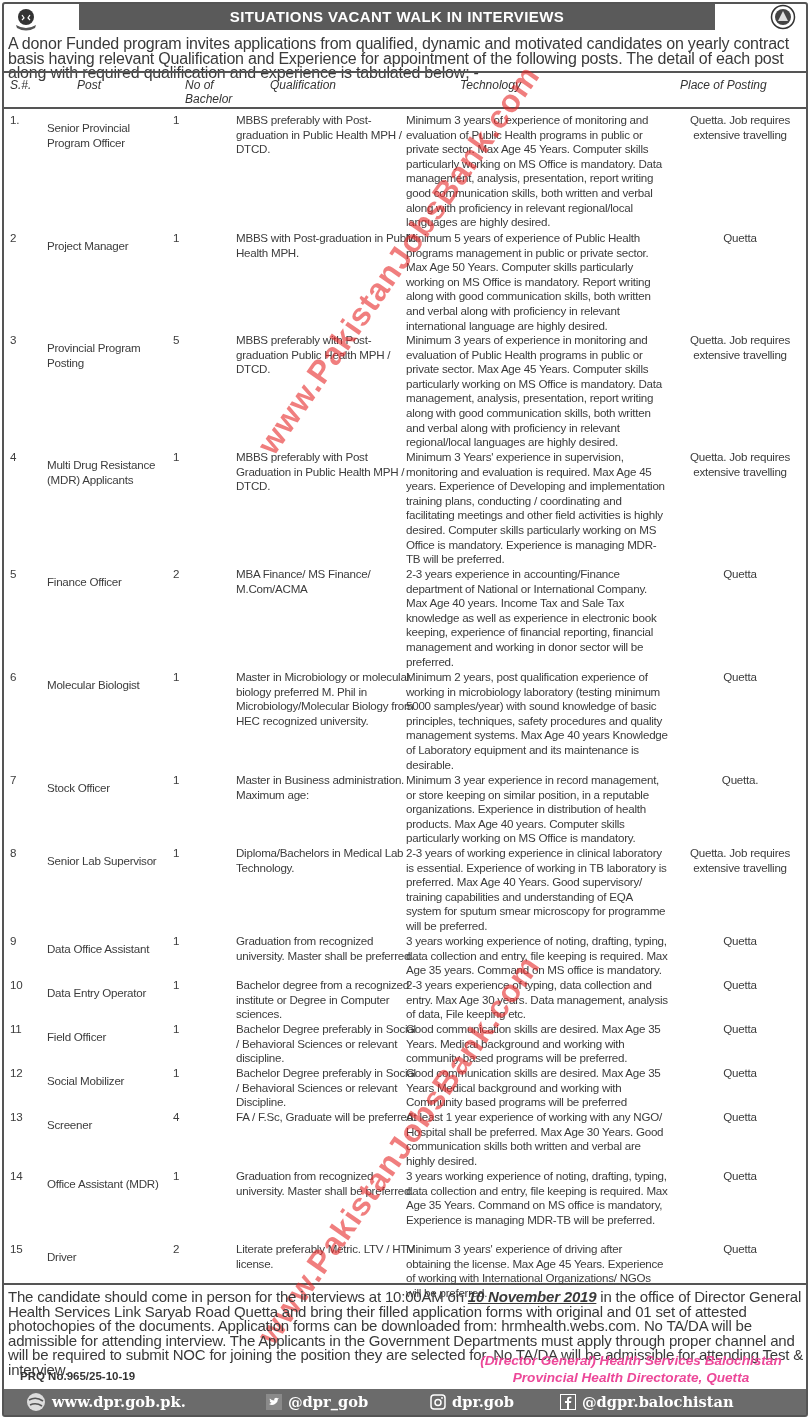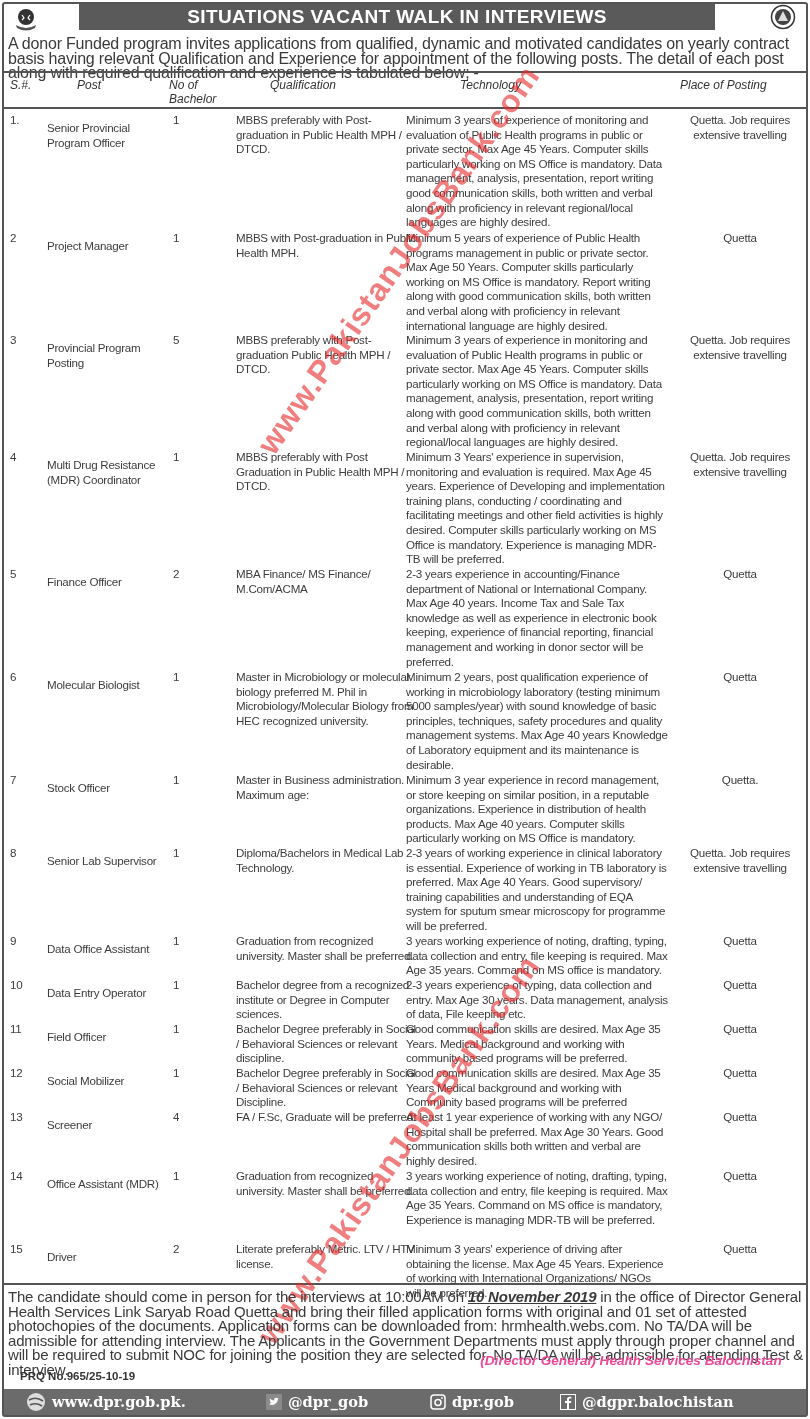--- a/index.html
+++ b/index.html
@@ -2,21 +2,21 @@
 <html><head>
 <meta charset="utf-8">
 <style>
   * { box-sizing: border-box; margin: 0; padding: 0; }
   html, body { width: 810px; height: 1419px; background: #fff; overflow: hidden; }
   body { font-family: "Liberation Sans", sans-serif; color: #333; position: relative; }
   .frame { position: absolute; left: 2px; top: 2px; width: 806px; height: 1415px; border: 2px solid #555; border-radius: 3px; }
   .logo { position: absolute; top: 6px; width: 26px; height: 26px; }
   .logo-left { left: 13px; }
   .logo-right { left: 770px; top: 4px; }
-  .title-bar { position: absolute; left: 79px; top: 4px; width: 636px; height: 26px; background: #5a5a5a; color: #fff; font-weight: bold; font-size: 19px; text-align: center; line-height: 26px; letter-spacing: 0.4px; }
+  .title-bar { position: absolute; left: 79px; top: 4px; width: 636px; height: 26px; background: #5a5a5a; color: #fff; font-weight: bold; font-size: 15px; text-align: center; line-height: 26px; letter-spacing: 0.4px; }
   .intro { position: absolute; left: 8px; top: 37px; width: 796px; font-size: 16px; line-height: 14.5px; color: #3a3a3a; letter-spacing: -0.2px; }
   .table-box { position: absolute; left: 2px; top: 71px; width: 806px; height: 1214px; border-top: 2px solid #555; border-bottom: 2px solid #555; }
   .header-row { position: absolute; left: 0; top: 0; width: 806px; height: 36px; border-bottom: 2px solid #555; font-style: italic; font-size: 12px; color: #333; }
   .header-row span { position: absolute; top: 5px; line-height: 14px; }
   .row { position: absolute; left: 0; width: 806px; font-size: 11.6px; line-height: 14.6px; color: #3c3c3c; letter-spacing: -0.25px; }
   .cell { position: absolute; top: 0; }
   .c-sn { left: 8px; width: 30px; }
   .c-post { left: 45px; width: 120px; margin-top: 8px; }
   .c-num { left: 171px; width: 40px; }
   .c-qual { left: 234px; width: 185px; }
@@ -48,21 +48,21 @@
 </svg>
 
 <div class="title-bar">SITUATIONS VACANT WALK IN INTERVIEWS</div>
 
 <div class="intro">A donor Funded program invites applications from qualified, dynamic and motivated candidates on yearly contract basis having relevant Qualification and Experience for appointment of the following posts.  The detail of each post along with required qualification and experience is tabulated below; -</div>
 
 <div class="table-box">
   <div class="header-row">
     <span style="left:8px">S.#.</span>
     <span style="left:75px">Post</span>
-    <span style="left:167px"><span style="position:static">No of</span><br><span style="position:static">Bachelor</span></span>
+    <span style="left:183px"><span style="position:static">No of</span><br><span style="position:static">Bachelor</span></span>
     <span style="left:268px">Qualification</span>
     <span style="left:458px">Technology</span>
     <span style="left:678px">Place of Posting</span>
   </div>
 
   <div class="row" style="top:40px">
     <div class="cell c-sn">1.</div>
     <div class="cell c-post">Senior Provincial Program Officer</div>
     <div class="cell c-num">1</div>
     <div class="cell c-qual">MBBS preferably with Post-graduation in Public Health MPH / DTCD.</div>
@@ -80,21 +80,21 @@
   <div class="row" style="top:260px">
     <div class="cell c-sn">3</div>
     <div class="cell c-post">Provincial Program Posting</div>
     <div class="cell c-num">5</div>
     <div class="cell c-qual">MBBS preferably with Post-graduation Public Health MPH / DTCD.</div>
     <div class="cell c-exp">Minimum 3 years of experience in monitoring and evaluation of Public Health programs in public or private sector. Max Age 45 Years. Computer skills particularly working on MS Office is mandatory. Data management, analysis, presentation, report writing along with good communication skills, both written and verbal along with proficiency in relevant regional/local languages are highly desired.</div>
     <div class="cell c-place">Quetta.  Job requires extensive travelling</div>
   </div>
   <div class="row" style="top:377px">
     <div class="cell c-sn">4</div>
-    <div class="cell c-post">Multi Drug Resistance (MDR) Coordinator</div>
+    <div class="cell c-post">Multi Drug Resistance (MDR) Applicants</div>
     <div class="cell c-num">1</div>
     <div class="cell c-qual">MBBS preferably with Post Graduation in Public Health MPH / DTCD.</div>
     <div class="cell c-exp">Minimum 3 Years' experience in supervision, monitoring and evaluation is required. Max Age 45 years. Experience of Developing and implementation training plans, conducting / coordinating and facilitating meetings and other field activities is highly desired. Computer skills particularly working on MS Office is mandatory. Experience is managing MDR-TB will be preferred.</div>
     <div class="cell c-place">Quetta.  Job requires extensive travelling</div>
   </div>
   <div class="row" style="top:494px">
     <div class="cell c-sn">5</div>
     <div class="cell c-post">Finance Officer</div>
     <div class="cell c-num">2</div>
     <div class="cell c-qual">MBA Finance/ MS Finance/ M.Com/ACMA</div>
@@ -183,20 +183,21 @@
   </div>
 </div>
 
 <div class="watermark" style="left:250px; top:440px;">www.PakistanJobsBank.com</div>
 <div class="watermark" style="left:250px; top:1330px;">www.PakistanJobsBank.com</div>
 
 <div class="notice"><span>The candidate should come in person for the interviews at 10:00AM on </span><span class="date">10 November 2019</span><span> in the office of Director General Health Services Link Saryab Road Quetta and bring their filled application forms with original and 01 set of attested photochopies of the documents. Application forms can be downloaded from: hrmhealth.webs.com. No TA/DA will be admissible for attending interview. The Applicants in the Government Departments must apply through proper channel and will be required to submit NOC for joining the position they are selected for.  No TA/DA will be admissible for attending Test &amp; interview.</span></div>
 
 <div class="sign">
   <div>(Director General) Health Services Balochistan</div>
+  <div>Provincial Health Directorate, Quetta</div>
 </div>
 
 <div class="prq">PRQ No.965/25-10-19</div>
 
 <div class="footer-bar">
   <div class="item" style="left:22px">
     <svg class="ficon" style="width:20px;height:20px" viewBox="0 0 20 20">
       <circle cx="10" cy="10" r="9" fill="#ddd"></circle>
       <path d="M3 8 Q10 4 17 9 M4 13 Q10 10 16 14" stroke="#555" stroke-width="1.6" fill="none"></path>
     </svg>

